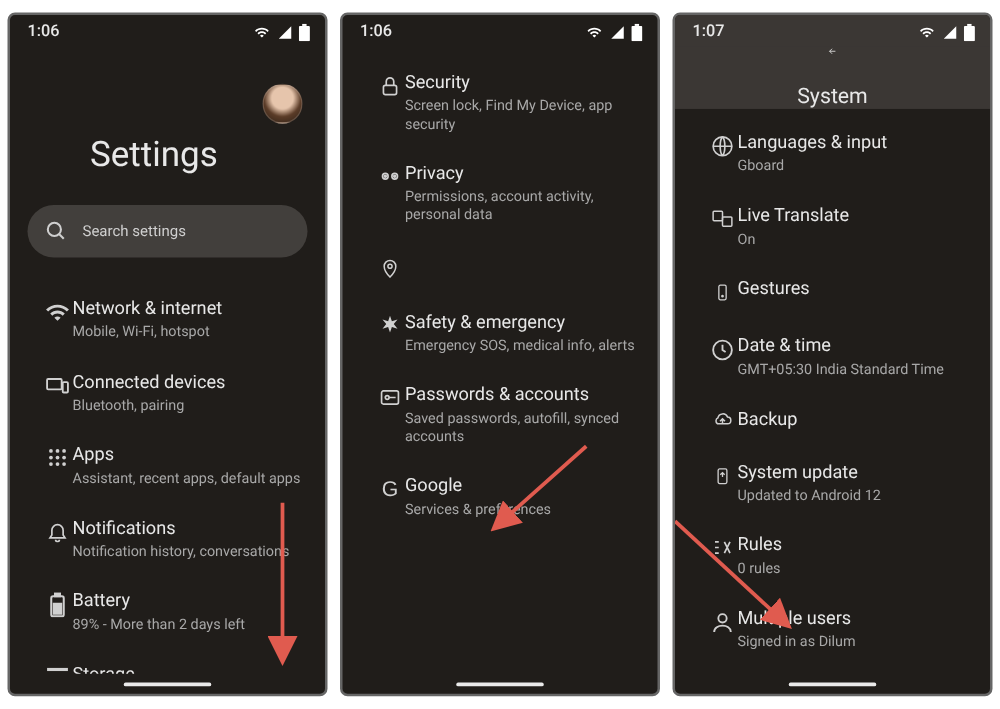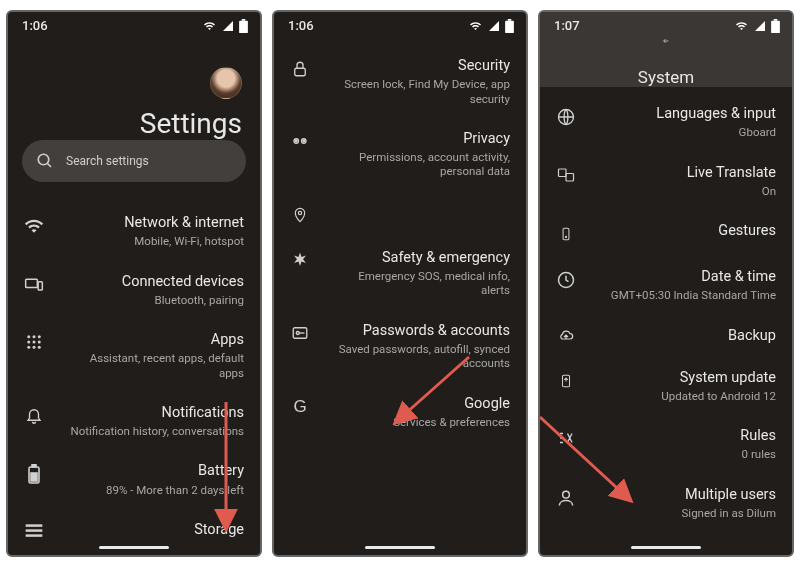--- a/index.html
+++ b/index.html
@@ -19,21 +19,20 @@
     font-family: "Roboto", "Helvetica Neue", Arial, sans-serif;
     display: flex;
     justify-content: center;
     align-items: flex-start;
     padding: 10px;
   }
   .container {
     display: flex;
     gap: 10px;
     width: 800px;
-    text-align: right;
   }
   .phone {
     width: 256px;
     height: 547px;
     background: var(--panel-bg);
     border: 2px solid var(--border);
     border-radius: 6px;
     position: relative;
     overflow: hidden;
     color: var(--text);
@@ -65,21 +64,22 @@
   .avatar {
     width: 32px;
     height: 32px;
     border-radius: 50%;
     background: radial-gradient(circle at 50% 35%, #e6c5ac 35%, #5b3c28 60%, #2c1f15 100%);
     border: 1px solid rgba(255,255,255,0.15);
   }
   .page-title {
     font-size: 28px;
     font-weight: 400;
-    padding: 8px 18px 0 20px;
+    padding: 8px 18px 24px 20px;
+    margin-left: 44px;
   }
   .search-pill {
     margin: 0 14px 18px 14px;
     background: var(--search-bg);
     border-radius: 24px;
     height: 42px;
     display: flex;
     align-items: center;
     padding: 0 14px;
     gap: 12px;
@@ -92,21 +92,21 @@
   
   .list {
     flex: 1;
     overflow: hidden;
     padding-top: 2px;
   }
   .item {
     display: flex;
     align-items: flex-start;
     padding: 12px 16px 12px 14px;
-    gap: 18px;
+    margin-left: 12px;
   }
   .item .icon {
     width: 24px;
     flex-shrink: 0;
     display: flex;
     justify-content: center;
     align-items: center;
     margin-top: 2px;
     color: #d0d0d0;
   }

